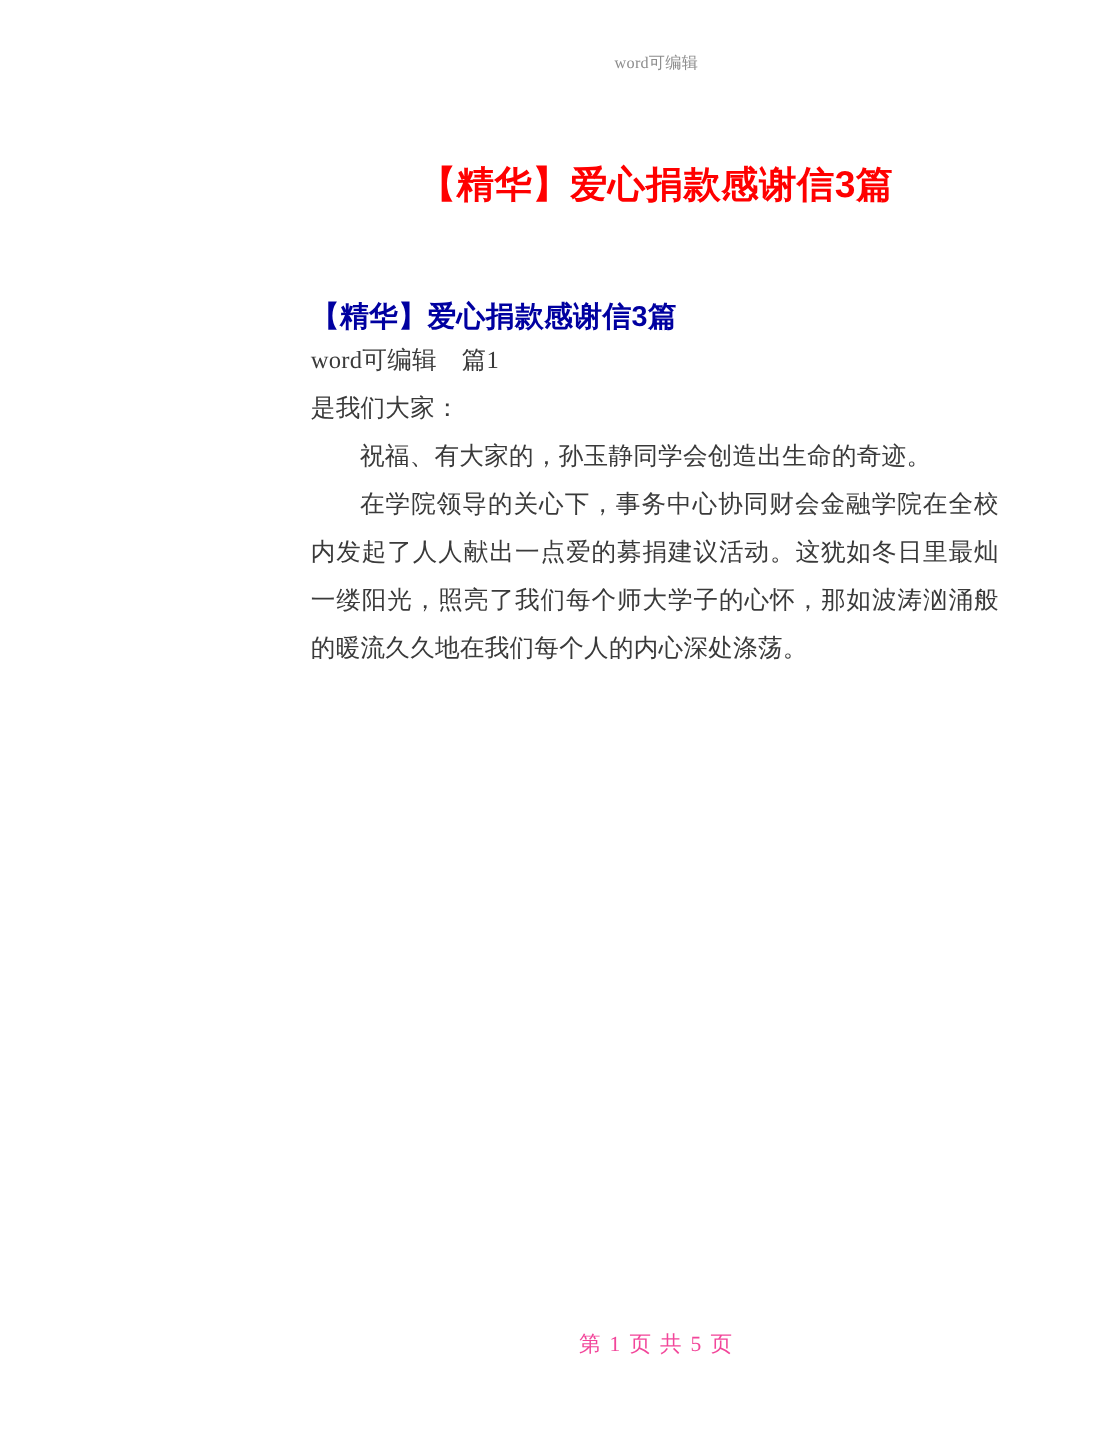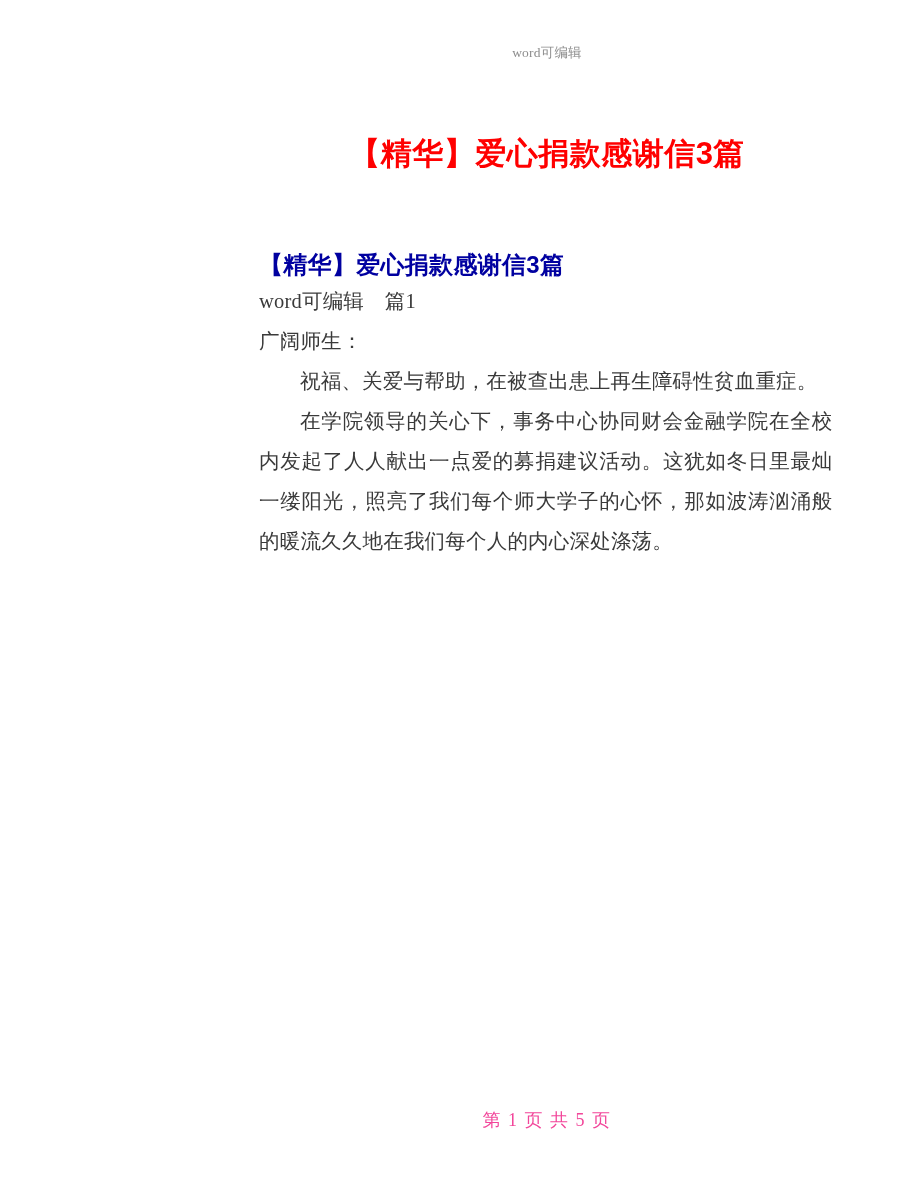--- a/index.html
+++ b/index.html
@@ -128,24 +128,24 @@
   <div class="doc-header">word可编辑</div>
 
   <h1 class="doc-title">【精华】爱心捐款感谢信3篇</h1>
 
   <h2 class="doc-subtitle">【精华】爱心捐款感谢信3篇</h2>
 
   <div class="doc-body">
 
     <div class="body-line">word可编辑　篇1</div>
 
-    <div class="body-line">广阔师生：</div>
+    <div class="body-line">是我们大家：</div>
 
 
-    <p class="body-para">祝福、关爱与帮助，在被查出患上再生障碍性贫血重症。</p>
+    <p class="body-para">祝福、有大家的，孙玉静同学会创造出生命的奇迹。</p>
 
     <p class="body-para">在学院领导的关心下，事务中心协同财会金融学院在全校范围内发起了人人献出一点爱的募捐建议活动。这犹如冬日里最灿烂的一缕阳光，照亮了我们每个师大学子的心怀，那如波涛汹涌般的爱的暖流久久地在我们每个人的内心深处涤荡。</p>
 
   </div>
 
   <div class="doc-footer">第 1 页 共 5 页</div>
 
 </div>
 
 </body></html>

